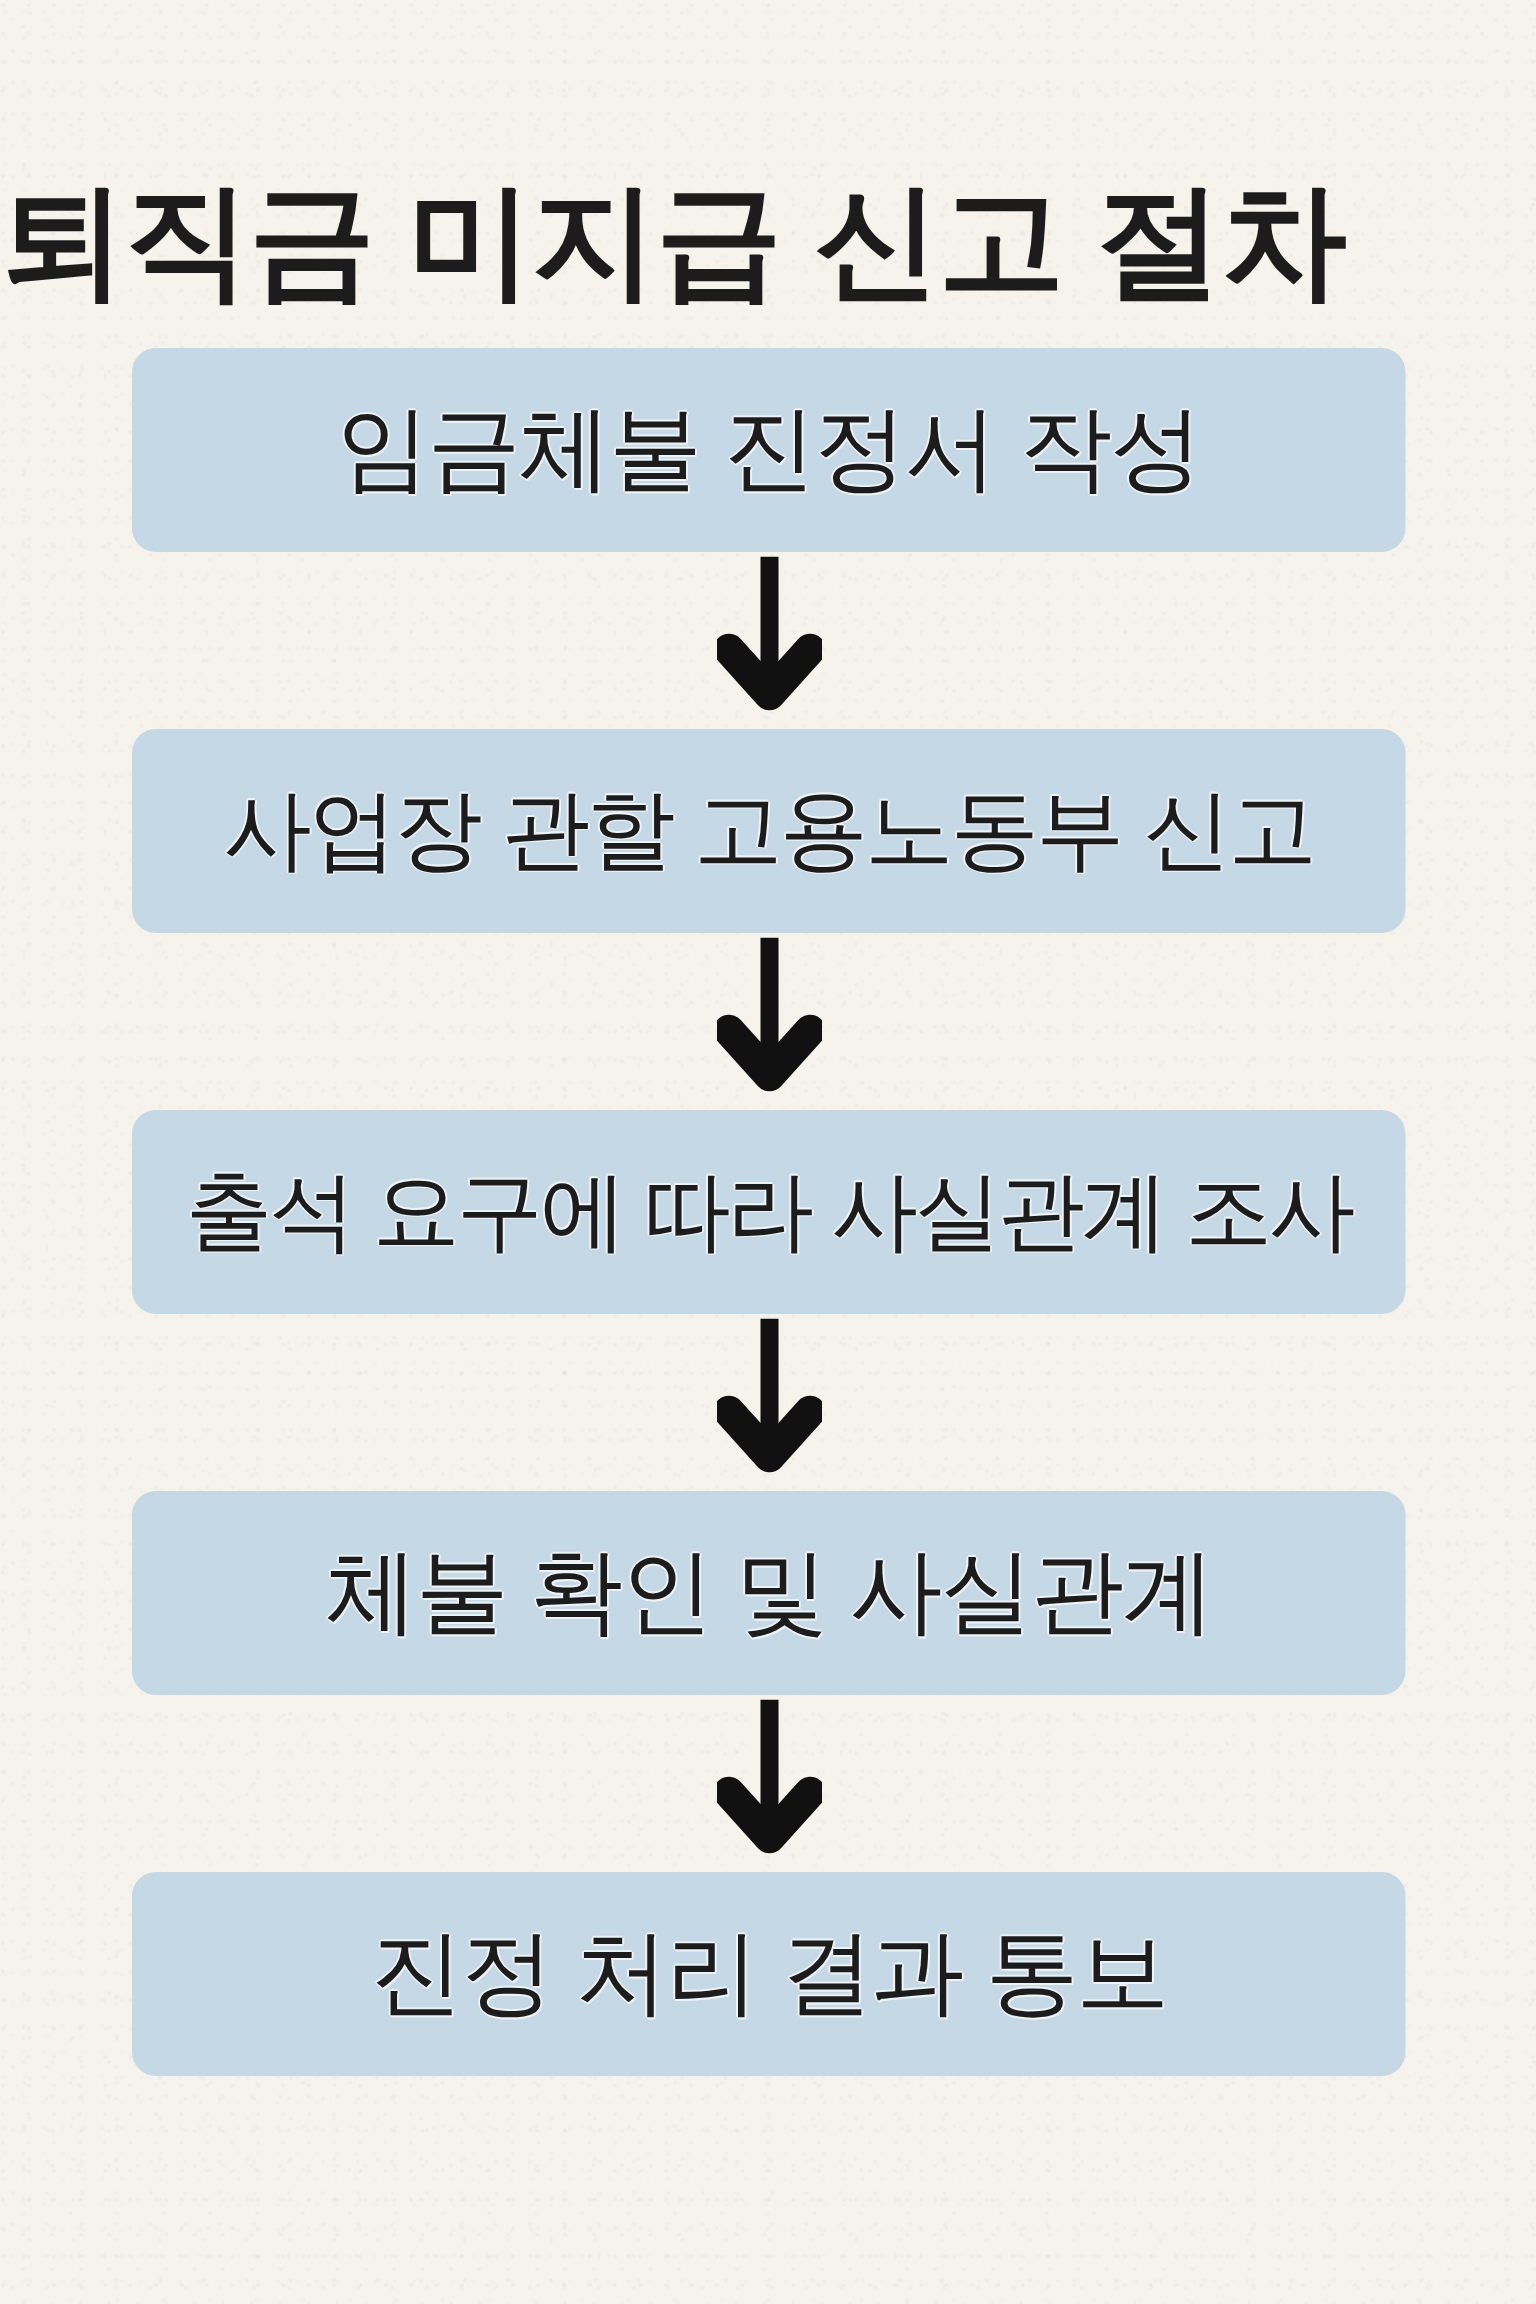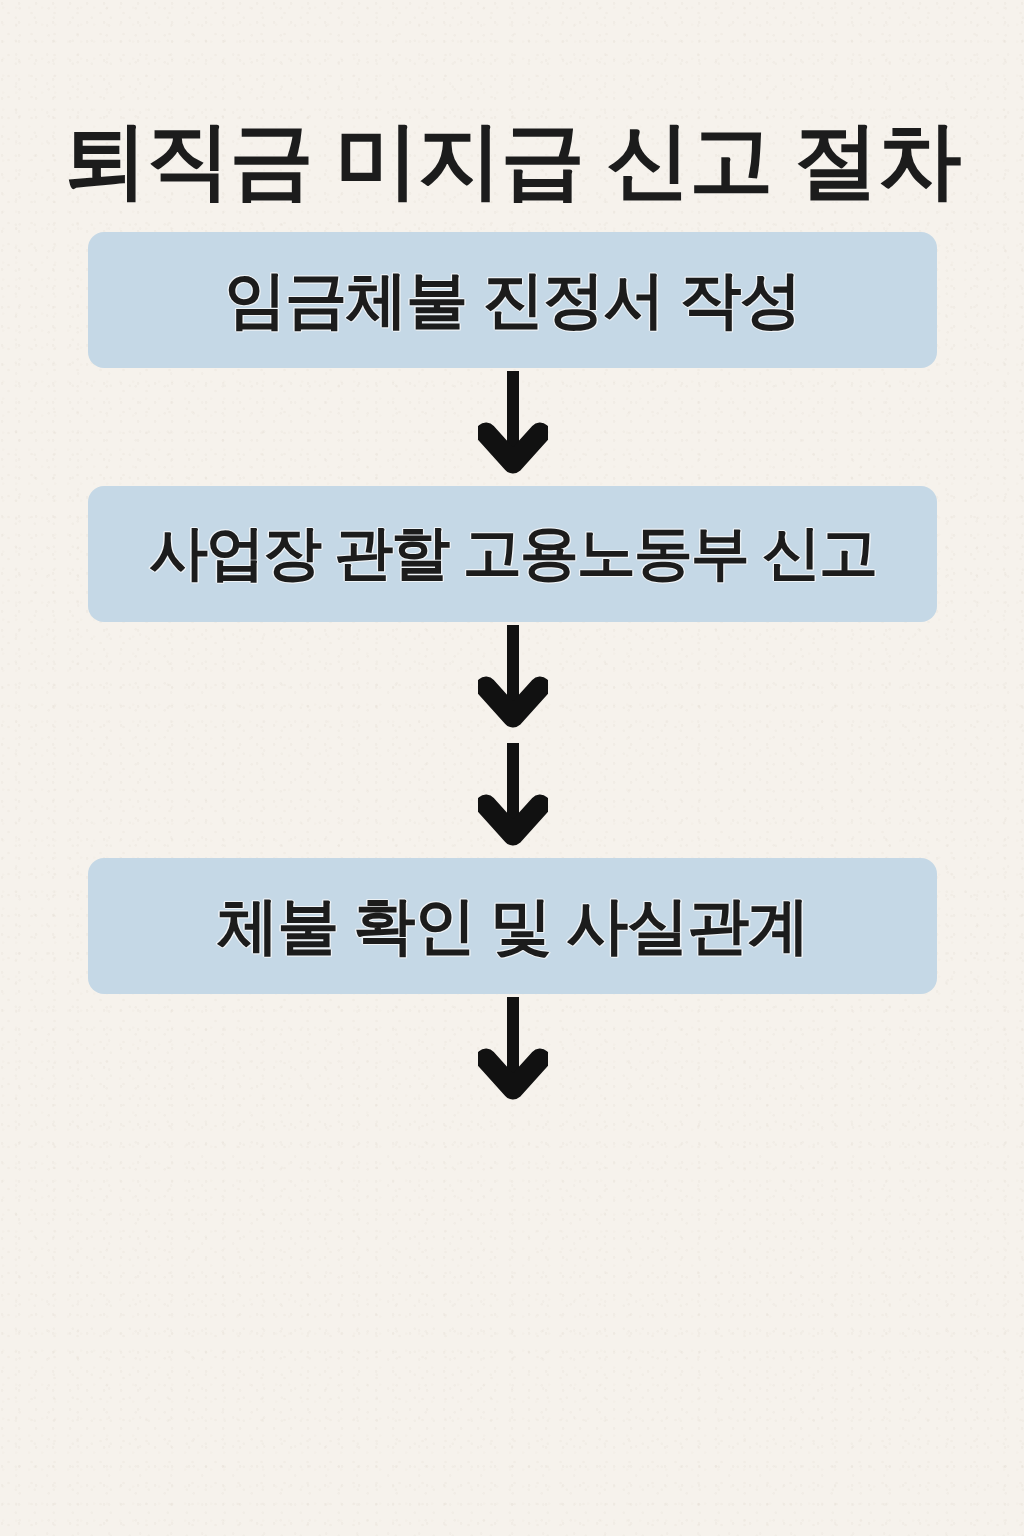--- a/index.html
+++ b/index.html
@@ -44,21 +44,20 @@
     width: 100%;
     height: 100%;
   }
 
   
   .poster-title {
     position: absolute;
     left: 0;
     right: 0;
     top: 62px;
-    text-align: center;
     font-size: 84px;
     line-height: 1.0;
     font-weight: 900;
     color: #1c1c1c;
     letter-spacing: -1px;
     white-space: nowrap;
     text-shadow:
        1.2px 0 0 rgba(246,242,236,0.85),
       -1.2px 0 0 rgba(246,242,236,0.85),
        0 1.2px 0 rgba(246,242,236,0.85),
@@ -86,21 +85,21 @@
     display: flex;
     align-items: center;
     justify-content: center;
     box-sizing: border-box;
     padding: 0 6px;
   }
 
   .step-label {
     font-size: 62px;
     line-height: 1.05;
-    font-weight: 700;
+    font-weight: 400;
     color: #1c1c1c;
     letter-spacing: -1.5px;
     white-space: nowrap;
     text-align: left;
     text-shadow:
        1.3px 0 0 rgba(238,242,246,0.95),
       -1.3px 0 0 rgba(238,242,246,0.95),
        0 1.3px 0 rgba(238,242,246,0.95),
        0 -1.3px 0 rgba(238,242,246,0.95),
        1px 1px 0 rgba(238,242,246,0.9),
@@ -158,20 +157,25 @@
         </div>
       </div>
 
       <div class="flow-connector">
         <svg class="arrow-down-icon" viewBox="0 0 70 112" aria-hidden="true">
           <rect x="29" y="0" width="12" height="86" fill="#111111"></rect>
           <path d="M8 62 L35 92 L62 62" fill="none" stroke="#111111" stroke-width="21" stroke-linecap="round" stroke-linejoin="round"></path>
         </svg>
       </div>
 
+      <div class="flow-step">
+        <div class="step-box">
+          <span class="step-label size-widest">출석 요구에 따라 사실관계 조사</span>
+        </div>
+      </div>
 
       <div class="flow-connector">
         <svg class="arrow-down-icon" viewBox="0 0 70 112" aria-hidden="true">
           <rect x="29" y="0" width="12" height="86" fill="#111111"></rect>
           <path d="M8 62 L35 92 L62 62" fill="none" stroke="#111111" stroke-width="21" stroke-linecap="round" stroke-linejoin="round"></path>
         </svg>
       </div>
 
       <div class="flow-step">
         <div class="step-box">
@@ -179,16 +183,21 @@
         </div>
       </div>
 
       <div class="flow-connector">
         <svg class="arrow-down-icon" viewBox="0 0 70 112" aria-hidden="true">
           <rect x="29" y="0" width="12" height="86" fill="#111111"></rect>
           <path d="M8 62 L35 92 L62 62" fill="none" stroke="#111111" stroke-width="21" stroke-linecap="round" stroke-linejoin="round"></path>
         </svg>
       </div>
 
+      <div class="flow-step">
+        <div class="step-box">
+          <span class="step-label">진정 처리 결과 통보</span>
+        </div>
+      </div>
 
     </div>
   </div>
 </div>
 
 </body></html>

